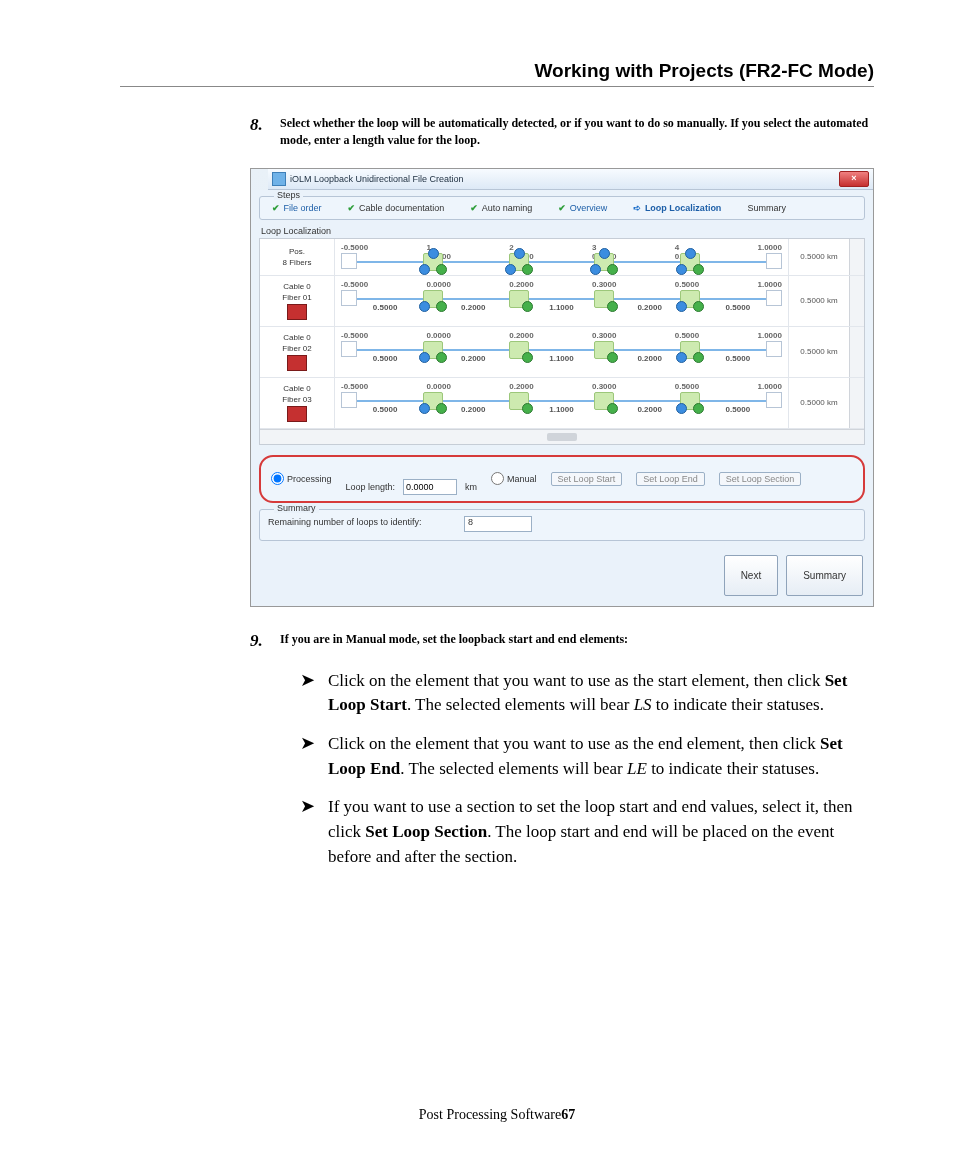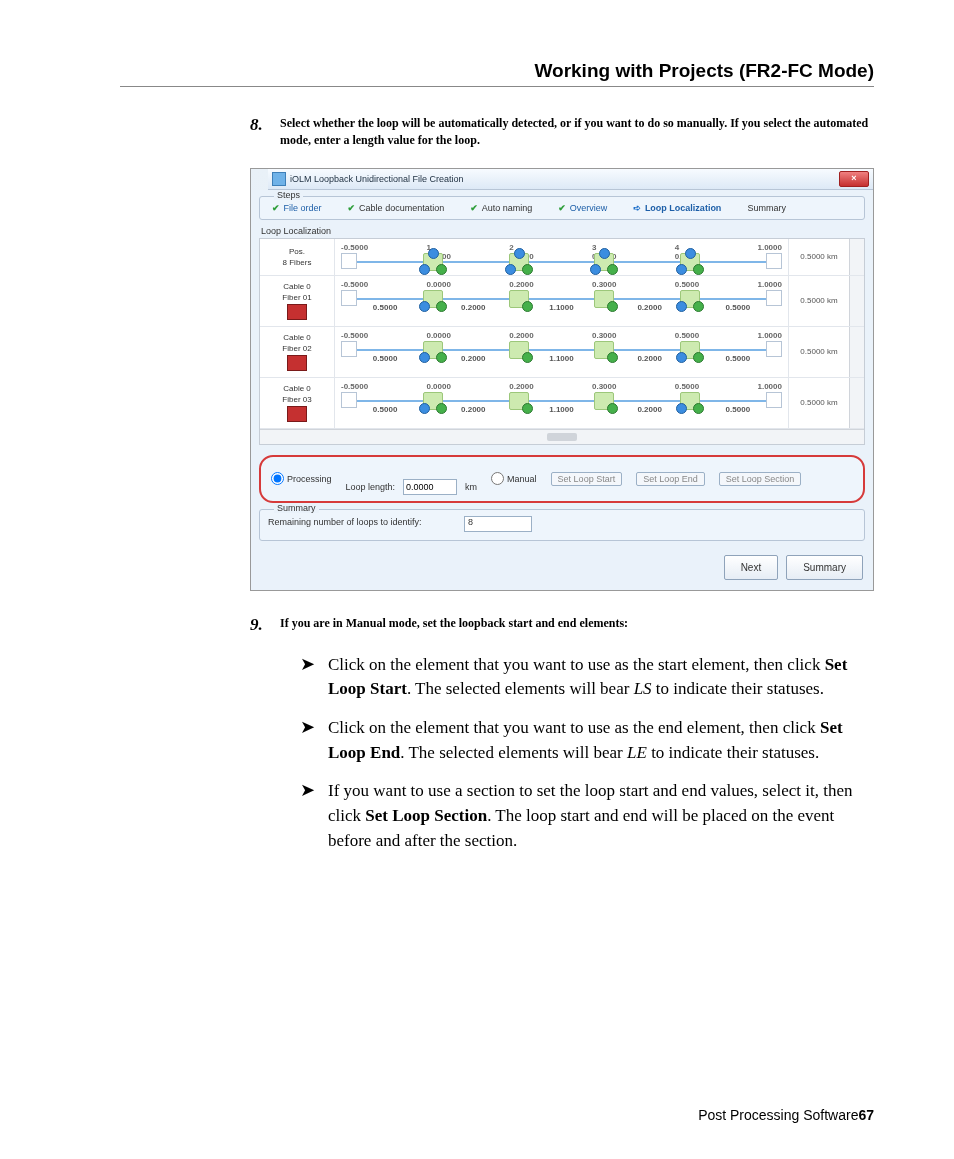--- a/index.html
+++ b/index.html
@@ -209,31 +209,31 @@
   }
   .summary-group {
     border:1px solid #b7c5d6; border-radius:3px; padding:6px 8px 8px 8px;
     background:#eef5fc; position:relative; margin-bottom:8px;
   }
   .loops-field {
     display:inline-block; border:1px solid #9bb0c6; background:#fff;
     width:60px; height:14px; font-size:9px; padding:0 3px; margin-left:40px;
   }
   .dlg-footer { display:flex; justify-content:flex-end; gap:8px; padding: 6px 2px 2px 2px;}
-  .dlg-btn { border:1px solid #8fa3ba; background:linear-gradient(#fff,#e6edf5); padding:6px 16px; font-size:10px; border-radius:2px;}
+  .dlg-btn { border:1px solid #8fa3ba; background:linear-gradient(#fff,#e6edf5); padding:14px 16px; font-size:10px; border-radius:2px;}
 
   .footer {
     position: absolute;
     bottom: 36px;
     left: 120px;
     right: 80px;
     display: flex;
-    justify-content: flex-end;
+    justify-content: center;
     font-size: 14px;
-    font-family: Liberation Sans, sans-serif;
+    font-family: Liberation Serif, serif;
   }
   .footer .pg { font-weight:700; }
 </style>
 </head>
 <body>
 
 <div class="page">
   <div class="header-title">Working with Projects (FR2-FC Mode)</div>
   <hr class="hdr">
 

